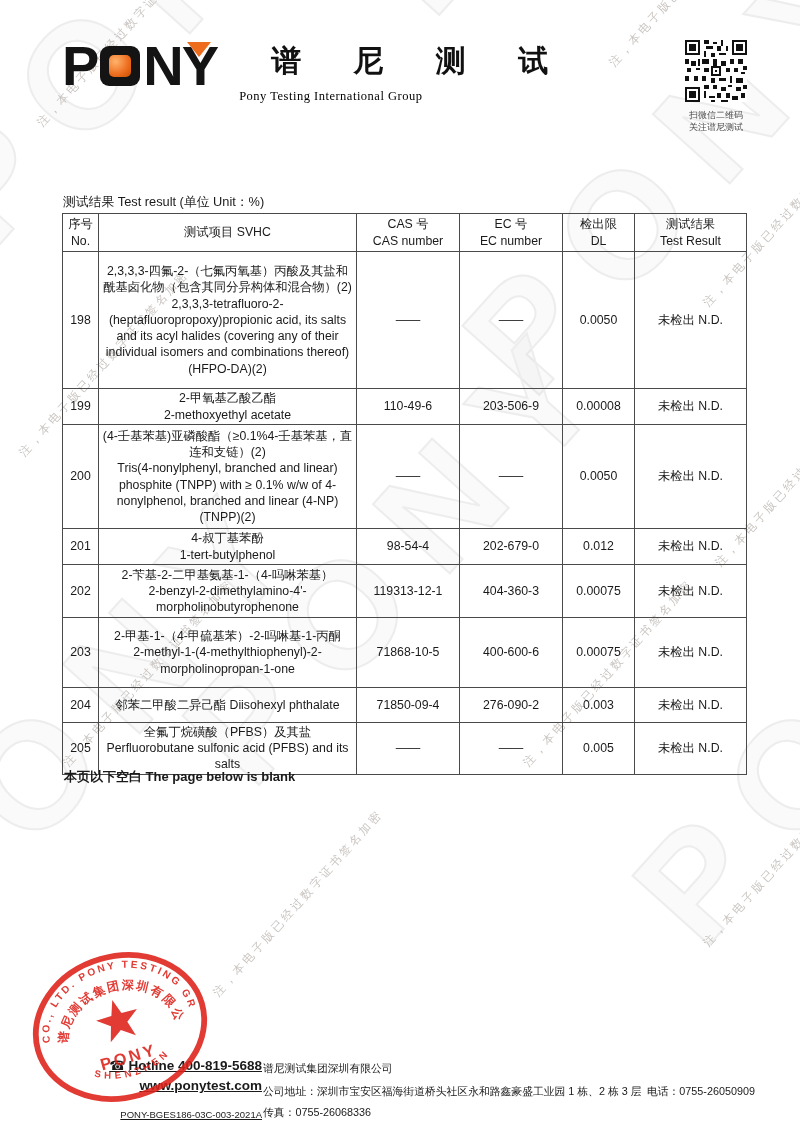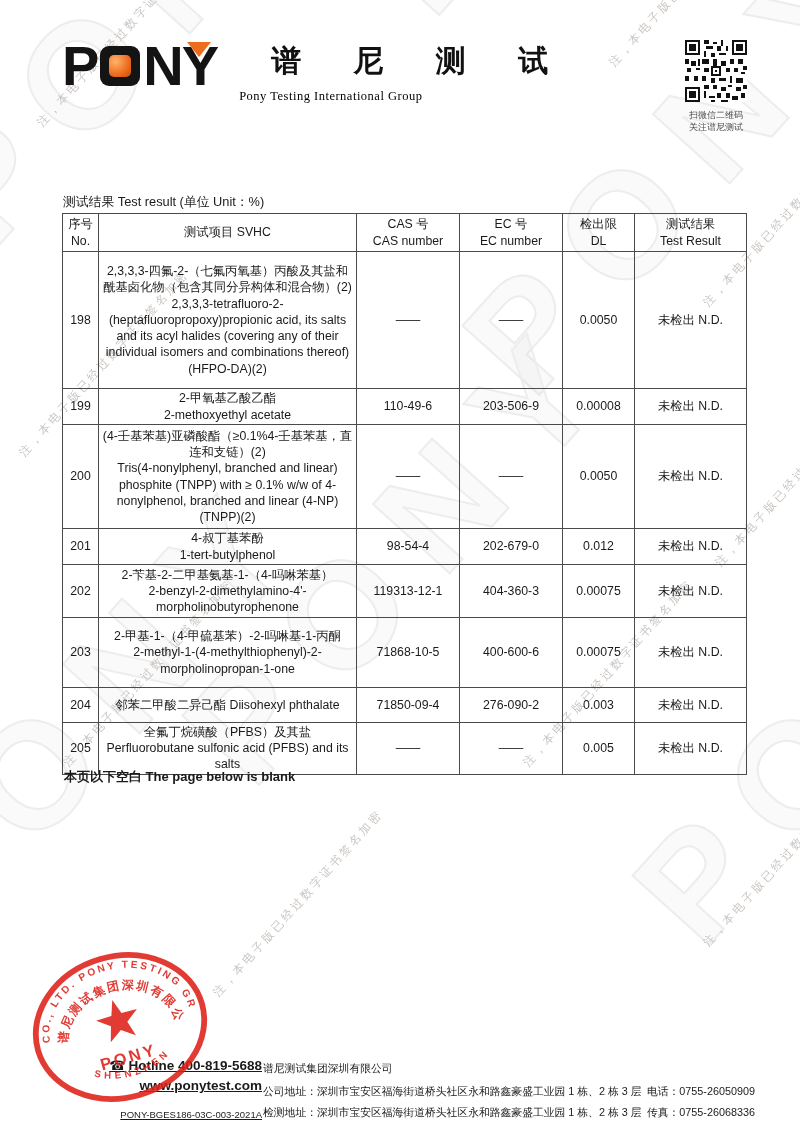--- a/index.html
+++ b/index.html
@@ -319,18 +319,17 @@
     <div class="doc-code">PONY-BGES186-03C-003-2021A</div>
   </div>
 
   <div class="footer-right">
     <div class="fr-company">谱尼测试集团深圳有限公司</div>
     <div class="fr-line">
       <span>公司地址：深圳市宝安区福海街道桥头社区永和路鑫豪盛工业园 1 栋、2 栋 3 层</span>
       <span>电话：0755-26050909</span>
     </div>
     <div class="fr-line">
-      <span>检测地址：深圳市宝安区福海街道桥头社区永和路鑫豪盛工业园 1 栋、2 栋 3 层</span>
       <span>传真：0755-26068336</span>
     </div>
   </div>
 
 </div>
 
 </body></html>

